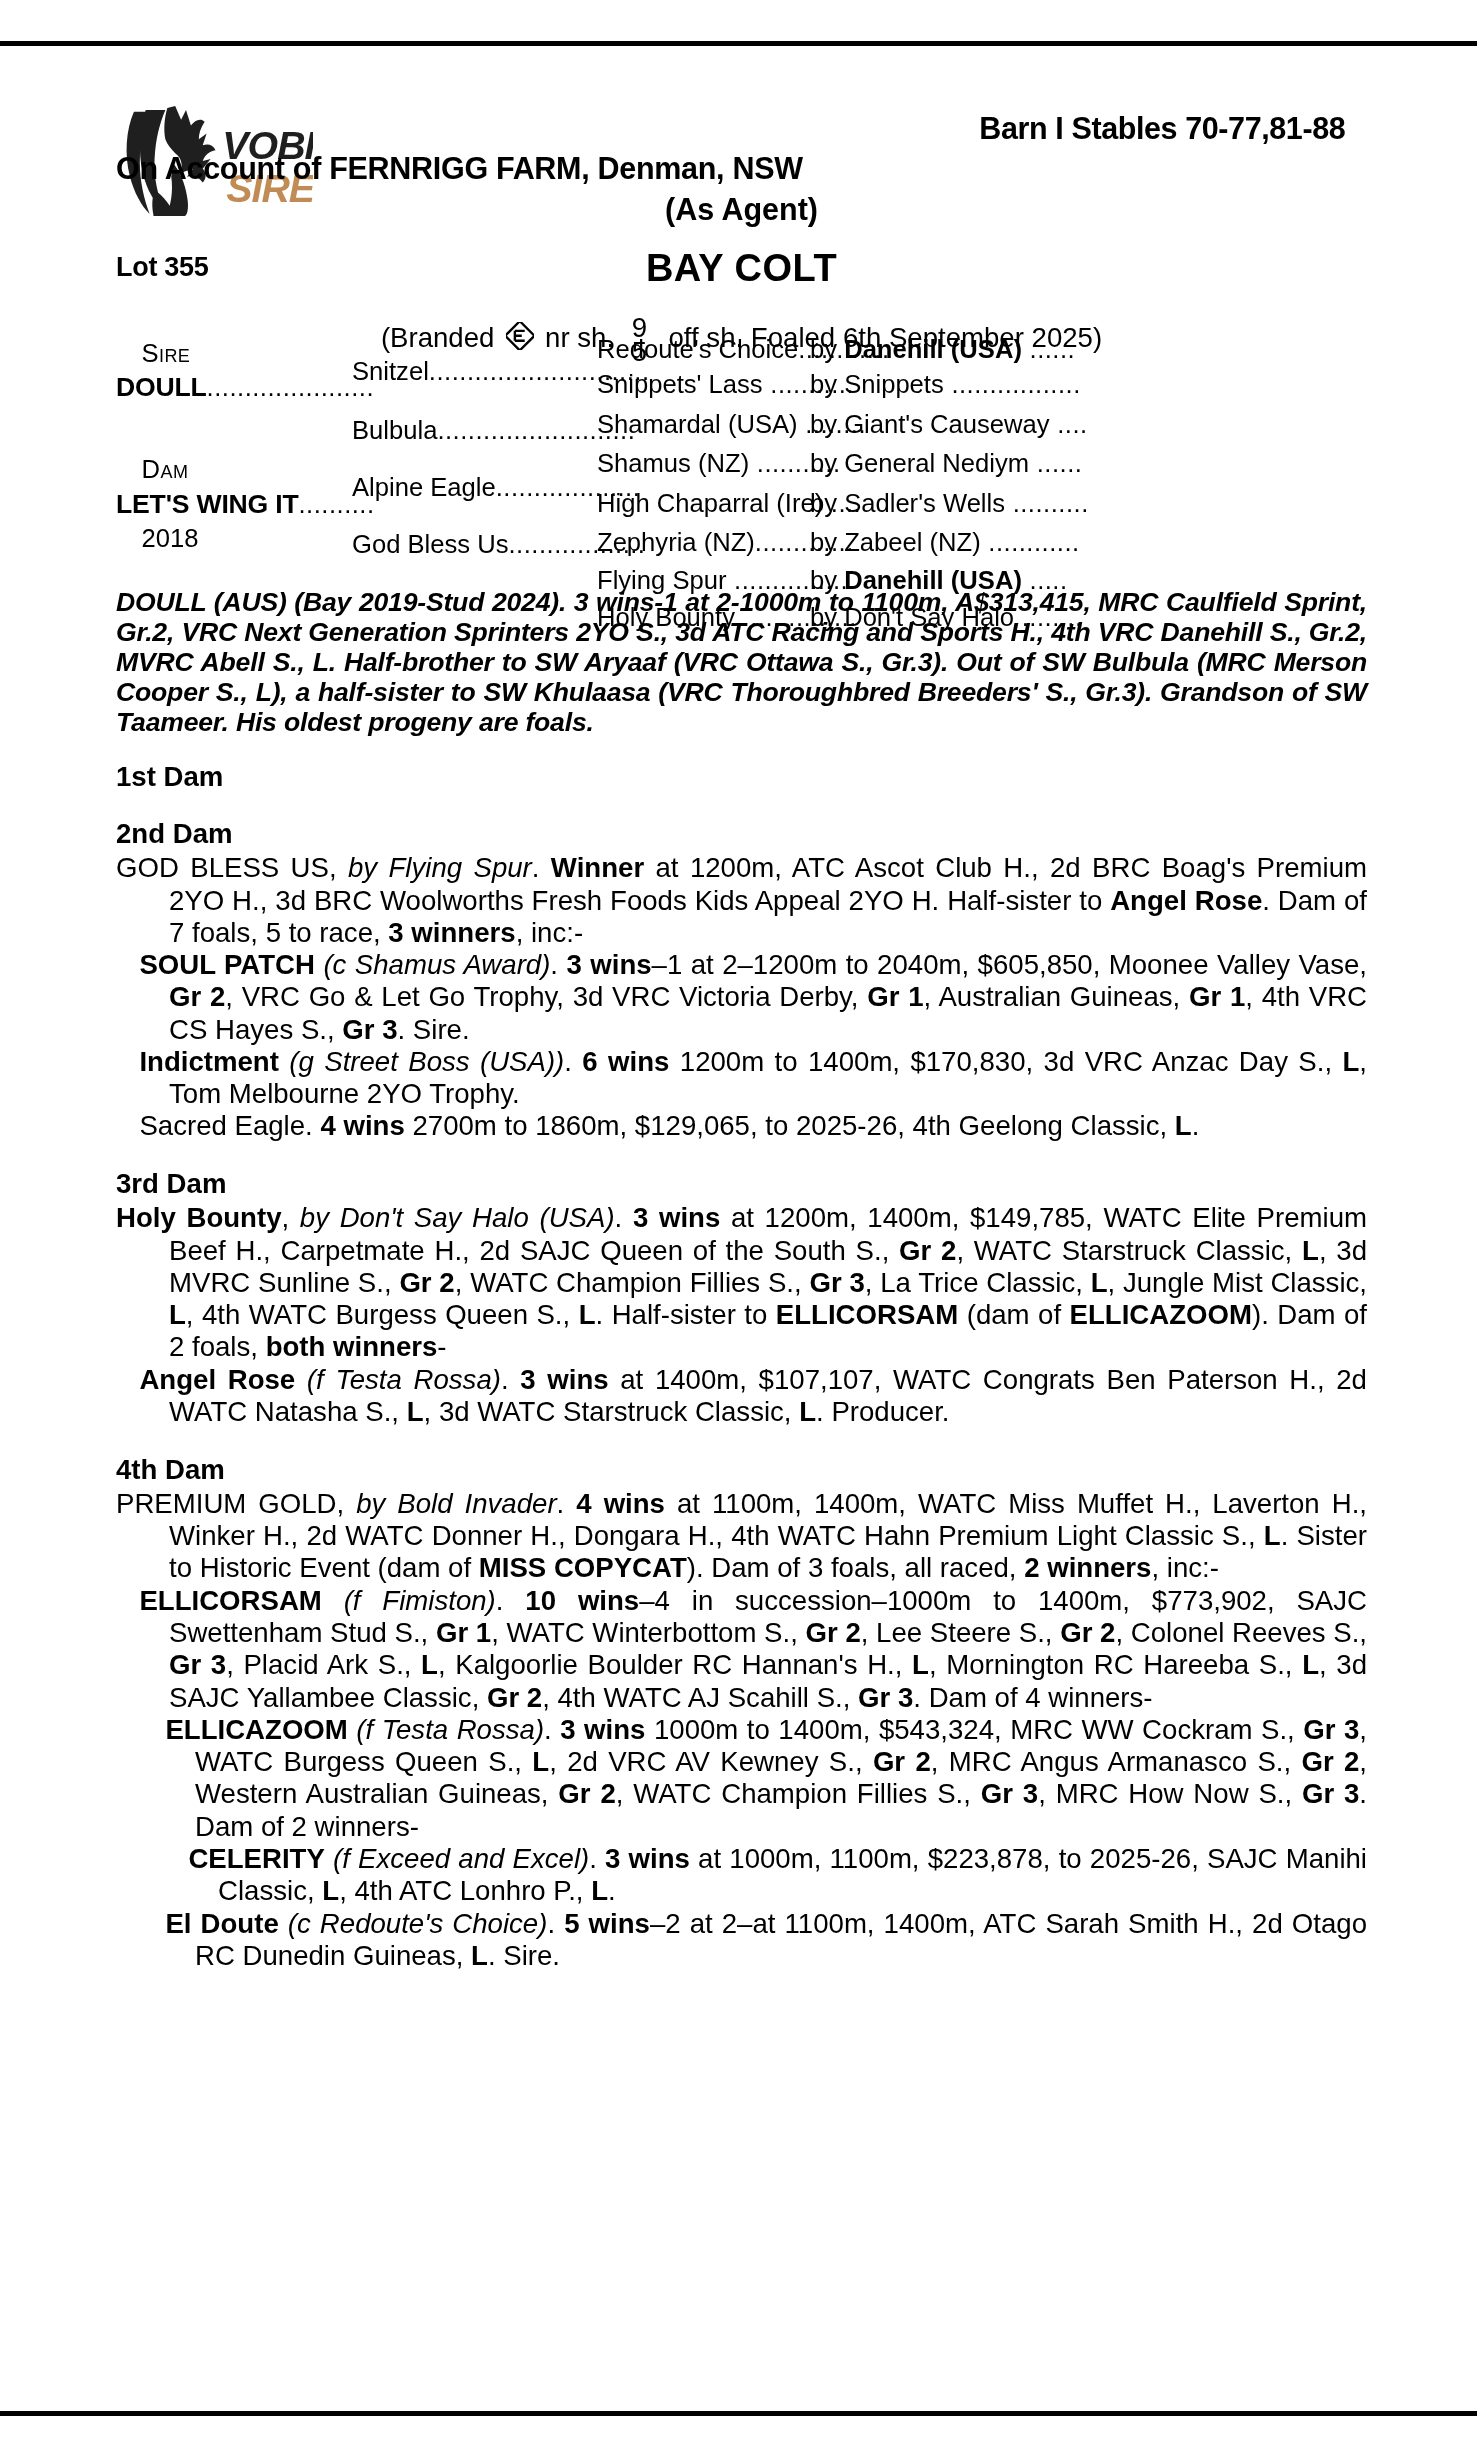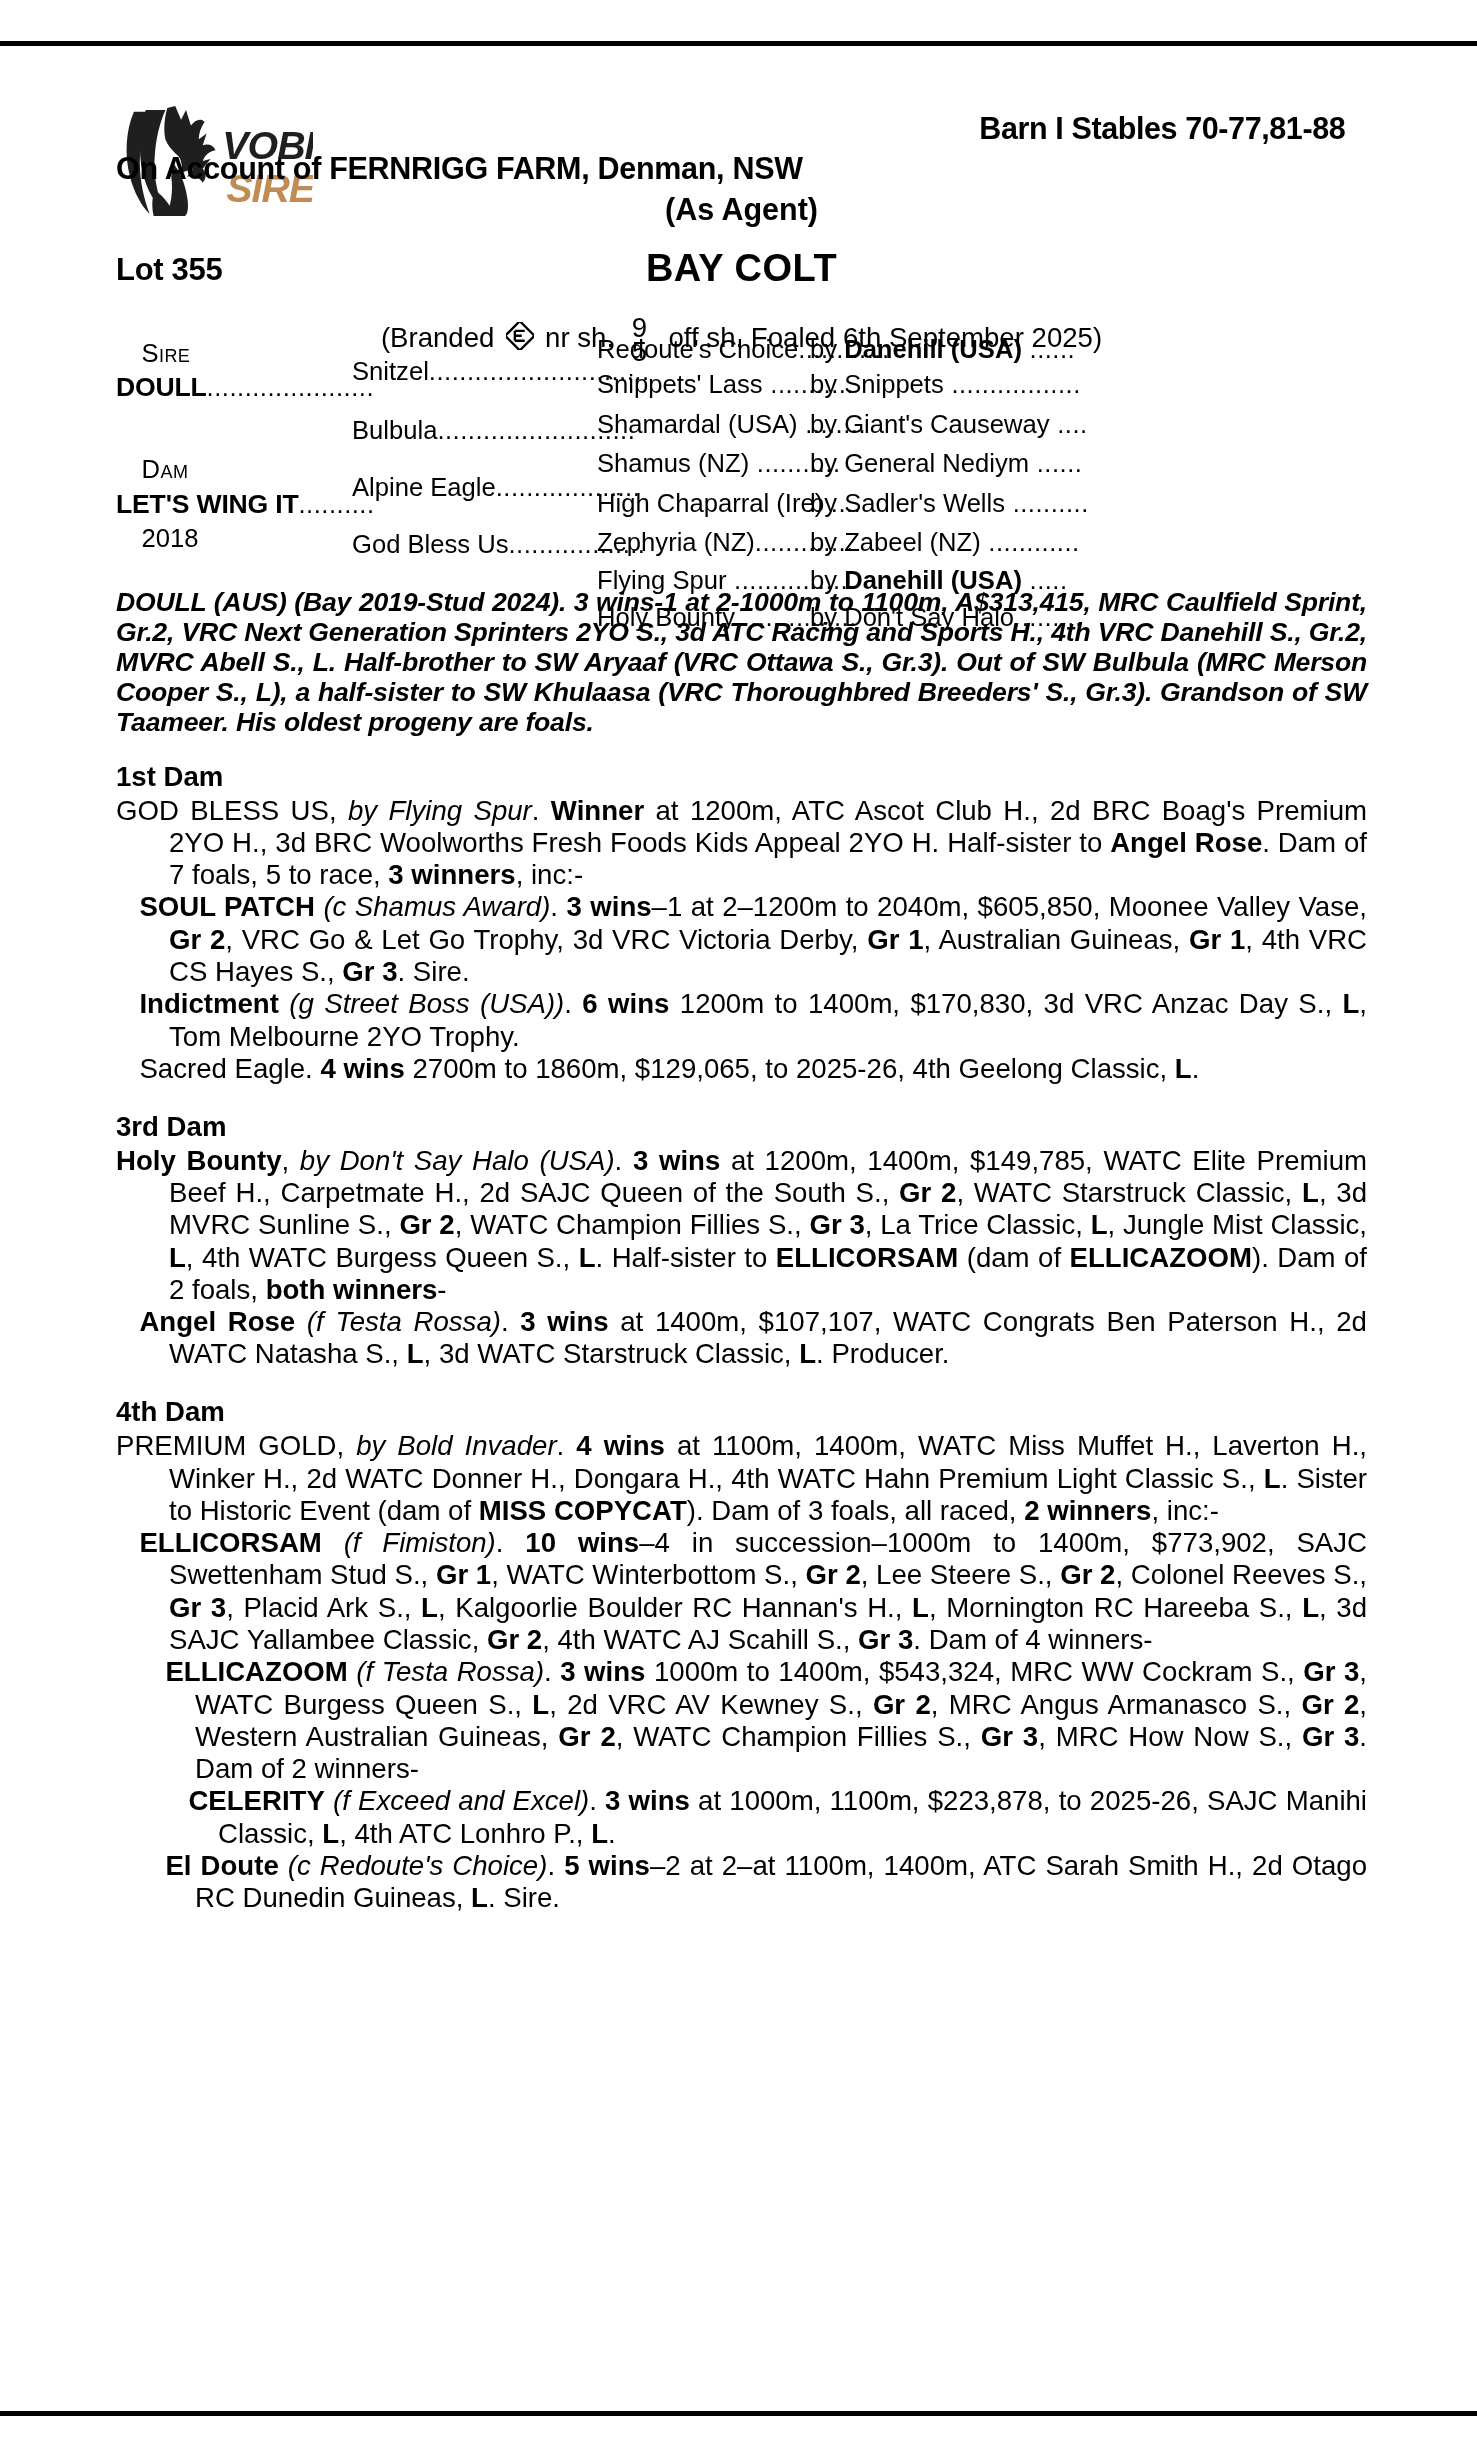--- a/index.html
+++ b/index.html
@@ -81,21 +81,21 @@
     right: 0;
     top: 103px;
     text-align: center;
     font-size: 30.5px;
     font-weight: bold;
   }
   .lot {
     position: absolute;
     left: 0px;
     top: 163px;
-    font-size: 31px;
+    font-size: 27px;
     font-weight: bold;
     letter-spacing: -0.3px;
   }
   .colt-title {
     position: absolute;
     left: 0;
     right: 0;
     top: 158px;
     text-align: center;
     font-size: 38px;
@@ -298,20 +298,21 @@
         <div class="gg-6"><span>by </span><span>Zabeel (NZ)</span><span class="dots"> ............</span></div>
         <div class="gg-7"><span>by </span><b>Danehill (USA)</b><span class="dots"> .....</span></div>
         <div class="gg-8"><span>by </span><span>Don't Say Halo</span><span class="dots"> ........</span></div>
       </div>
     </div>
 
     <div class="sire-blurb">DOULL (AUS) (Bay 2019-Stud 2024). 3 wins-1 at 2-1000m to 1100m, A$313,415, MRC Caulfield Sprint, Gr.2, VRC Next Generation Sprinters 2YO S., 3d ATC Racing and Sports H., 4th VRC Danehill S., Gr.2, MVRC Abell S., L. Half-brother to SW Aryaaf (VRC Ottawa S., Gr.3). Out of SW Bulbula (MRC Merson Cooper S., L), a half-sister to SW Khulaasa (VRC Thoroughbred Breeders' S., Gr.3). Grandson of SW Taameer. His oldest progeny are foals.</div>
 
     <div id="dam-sections">
         <div class="dam-heading first">1st Dam</div>
+        <div class="dam-heading">2nd Dam</div>
         <div class="entry indent-1"><span>GOD BLESS US, </span><i>by Flying Spur</i><span>. </span><b>Winner</b><span> at 1200m, ATC Ascot Club H., 2d BRC Boag's Premium 2YO H., 3d BRC Woolworths Fresh Foods Kids Appeal 2YO H. Half-sister to </span><b>Angel Rose</b><span>. Dam of 7 foals, 5 to race, </span><b>3 winners</b><span>, inc:-</span></div>
         <div class="entry indent-2"><b>SOUL PATCH</b><i> (c Shamus Award)</i><span>. </span><b>3 wins</b><span>–1 at 2–1200m to 2040m, $605,850, Moonee Valley Vase, </span><b>Gr 2</b><span>, VRC Go &amp; Let Go Trophy, 3d VRC Victoria Derby, </span><b>Gr 1</b><span>, Australian Guineas, </span><b>Gr 1</b><span>, 4th VRC CS Hayes S., </span><b>Gr 3</b><span>. Sire.</span></div>
         <div class="entry indent-2"><b>Indictment</b><i> (g Street Boss (USA))</i><span>. </span><b>6 wins</b><span> 1200m to 1400m, $170,830, 3d VRC Anzac Day S., </span><b>L</b><span>, Tom Melbourne 2YO Trophy.</span></div>
         <div class="entry indent-2"><span>Sacred Eagle. </span><b>4 wins</b><span> 2700m to 1860m, $129,065, to 2025-26, 4th Geelong Classic, </span><b>L</b><span>.</span></div>
         <div class="dam-heading">3rd Dam</div>
         <div class="entry indent-1"><b>Holy Bounty</b><span>, </span><i>by Don't Say Halo (USA)</i><span>. </span><b>3 wins</b><span> at 1200m, 1400m, $149,785, WATC Elite Premium Beef H., Carpetmate H., 2d SAJC Queen of the South S., </span><b>Gr 2</b><span>, WATC Starstruck Classic, </span><b>L</b><span>, 3d MVRC Sunline S., </span><b>Gr 2</b><span>, WATC Champion Fillies S., </span><b>Gr 3</b><span>, La Trice Classic, </span><b>L</b><span>, Jungle Mist Classic, </span><b>L</b><span>, 4th WATC Burgess Queen S., </span><b>L</b><span>. Half-sister to </span><b>ELLICORSAM</b><span> (dam of </span><b>ELLICAZOOM</b><span>). Dam of 2 foals, </span><b>both winners</b><span>-</span></div>
         <div class="entry indent-2"><b>Angel Rose</b><i> (f Testa Rossa)</i><span>. </span><b>3 wins</b><span> at 1400m, $107,107, WATC Congrats Ben Paterson H., 2d WATC Natasha S., </span><b>L</b><span>, 3d WATC Starstruck Classic, </span><b>L</b><span>. Producer.</span></div>
         <div class="dam-heading">4th Dam</div>
         <div class="entry indent-1"><span>PREMIUM GOLD, </span><i>by Bold Invader</i><span>. </span><b>4 wins</b><span> at 1100m, 1400m, WATC Miss Muffet H., Laverton H., Winker H., 2d WATC Donner H., Dongara H., 4th WATC Hahn Premium Light Classic S., </span><b>L</b><span>. Sister to Historic Event (dam of </span><b>MISS COPYCAT</b><span>). Dam of 3 foals, all raced, </span><b>2 winners</b><span>, inc:-</span></div>
         <div class="entry indent-2"><b>ELLICORSAM</b><i> (f Fimiston)</i><span>. </span><b>10 wins</b><span>–4 in succession–1000m to 1400m, $773,902, SAJC Swettenham Stud S., </span><b>Gr 1</b><span>, WATC Winterbottom S., </span><b>Gr 2</b><span>, Lee Steere S., </span><b>Gr 2</b><span>, Colonel Reeves S., </span><b>Gr 3</b><span>, Placid Ark S., </span><b>L</b><span>, Kalgoorlie Boulder RC Hannan's H., </span><b>L</b><span>, Mornington RC Hareeba S., </span><b>L</b><span>, 3d SAJC Yallambee Classic, </span><b>Gr 2</b><span>, 4th WATC AJ Scahill S., </span><b>Gr 3</b><span>. Dam of 4 winners-</span></div>

